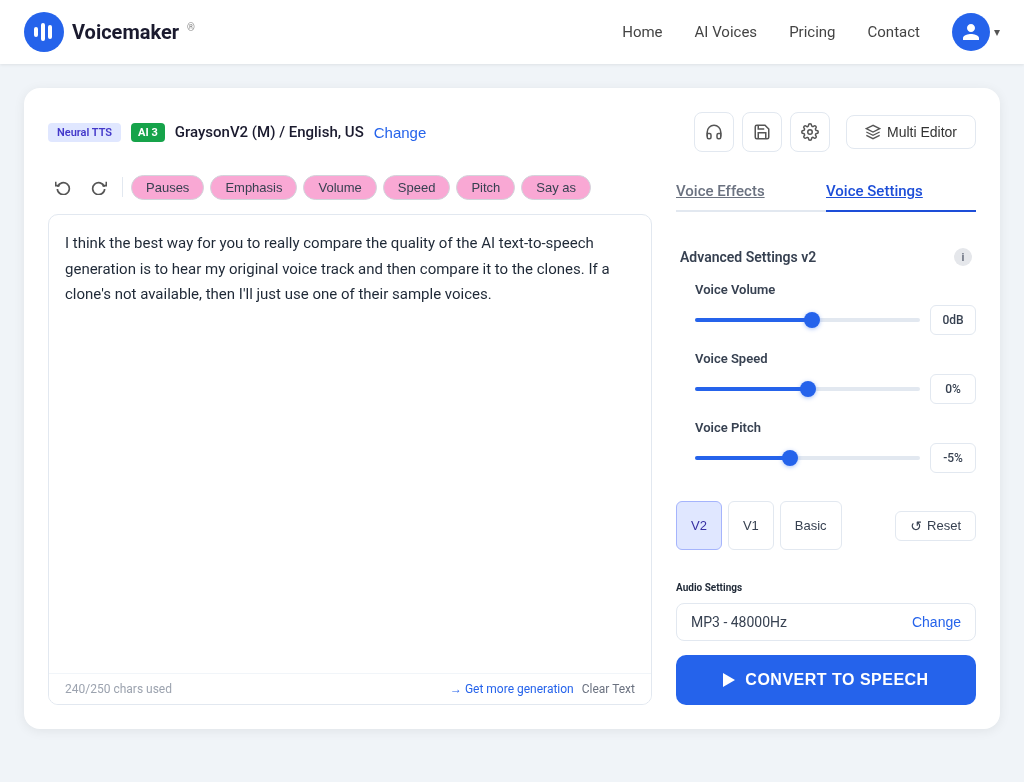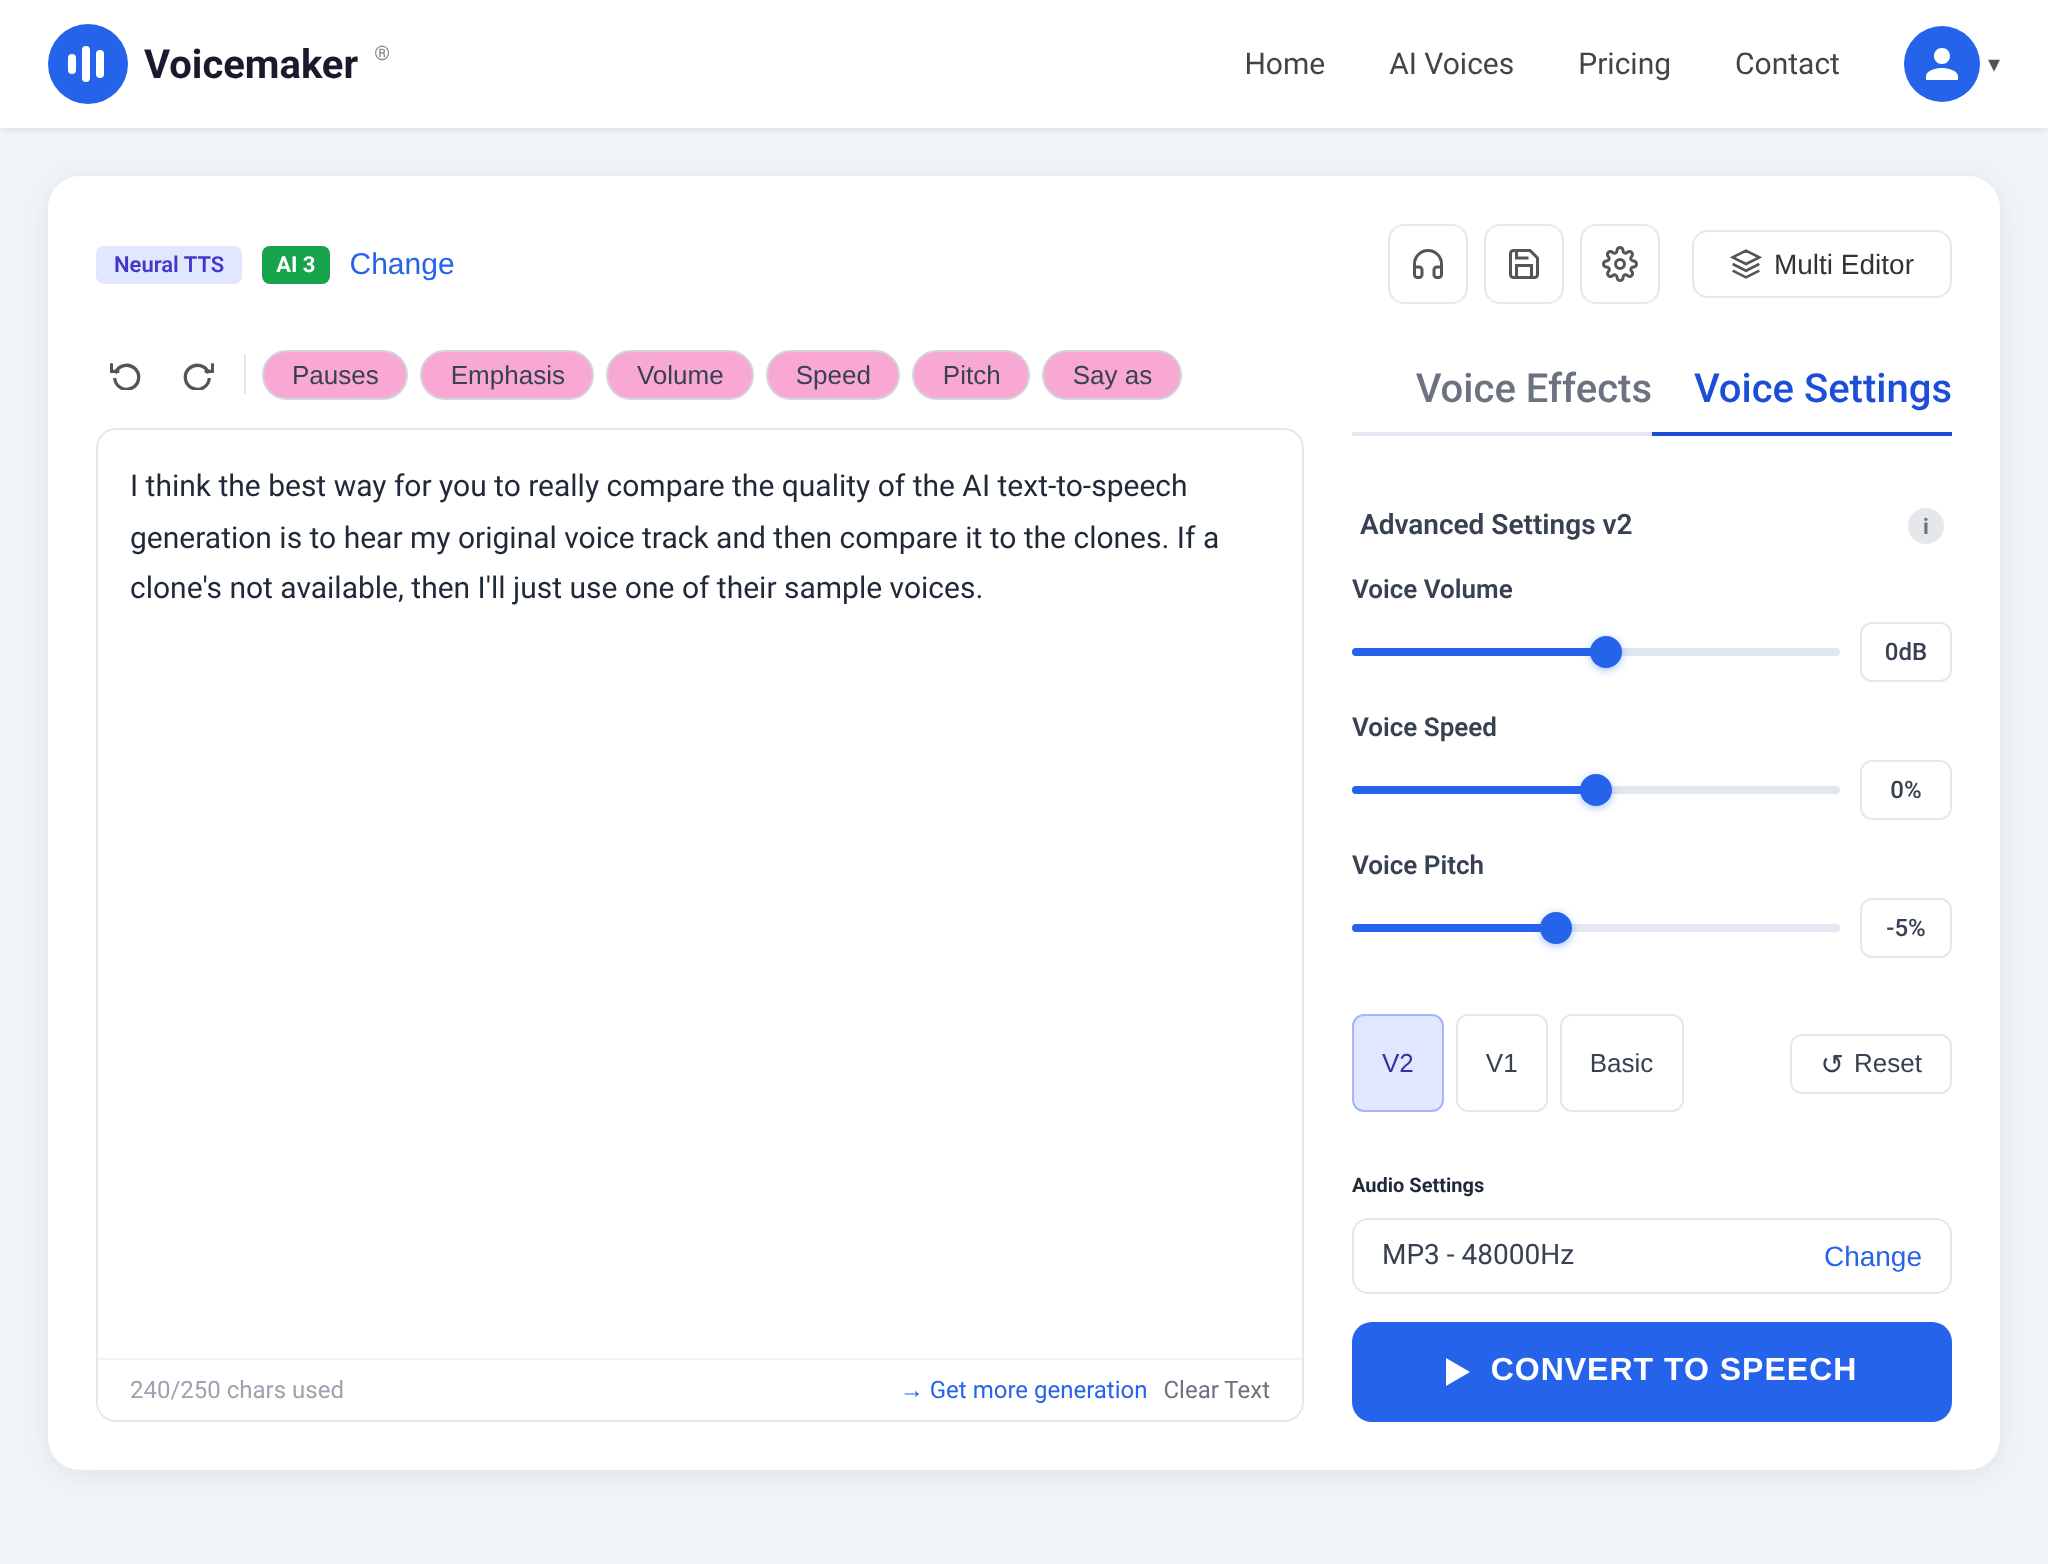--- a/index.html
+++ b/index.html
@@ -251,28 +251,29 @@
     }
 
     
     .tabs {
       display: flex;
       border-bottom: 2px solid #e2e8f0;
       margin-bottom: 16px;
     }
     .tab {
       flex: 1;
-      text-align: right;
+      text-align: left;
       padding: 10px 0;
-      font-size: 20px;
+      font-size: 15px;
       font-weight: 500;
       color: #6b7280;
       cursor: pointer;
       border-bottom: 2px solid transparent;
       margin-bottom: -2px;
+      text-decoration: underline;
     }
     .tab.active {
       color: #1d4ed8;
       border-bottom: 2px solid #1d4ed8;
     }
 
     
     .settings-section {
       display: flex;
       flex-direction: column;
@@ -298,20 +299,21 @@
       align-items: center;
       justify-content: center;
       font-size: 11px;
       color: #6b7280;
       cursor: pointer;
       font-weight: 700;
     }
 
     .slider-group {
       margin-bottom: 16px;
+      margin-left: 19px;
     }
     .slider-label {
       font-size: 13px;
       font-weight: 600;
       color: #374151;
       margin-bottom: 8px;
     }
     .slider-row {
       display: flex;
       align-items: center;
@@ -481,20 +483,21 @@
   </nav>
 </header>
 
 <main class="main">
   <div class="card">
 
     <div class="voice-selector-row">
       <div class="voice-info">
         <span class="badge-neural">Neural TTS</span>
         <span class="badge-ai">AI 3</span>
+        <span class="voice-name">GraysonV2 (M) / English, US</span>
         <button class="change-btn">Change</button>
       </div>
       <div style="display:flex;align-items:center;gap:16px;">
         <div class="icon-buttons">
           <button class="icon-btn">
             <svg width="18" height="18" viewBox="0 0 24 24" fill="none" stroke="#555" stroke-width="2">
               <path d="M3 18v-6a9 9 0 0 1 18 0v6"></path>
               <path d="M21 19a2 2 0 0 1-2 2h-1a2 2 0 0 1-2-2v-3a2 2 0 0 1 2-2h3zM3 19a2 2 0 0 0 2 2h1a2 2 0 0 0 2-2v-3a2 2 0 0 0-2-2H3z"></path>
             </svg>
           </button>

